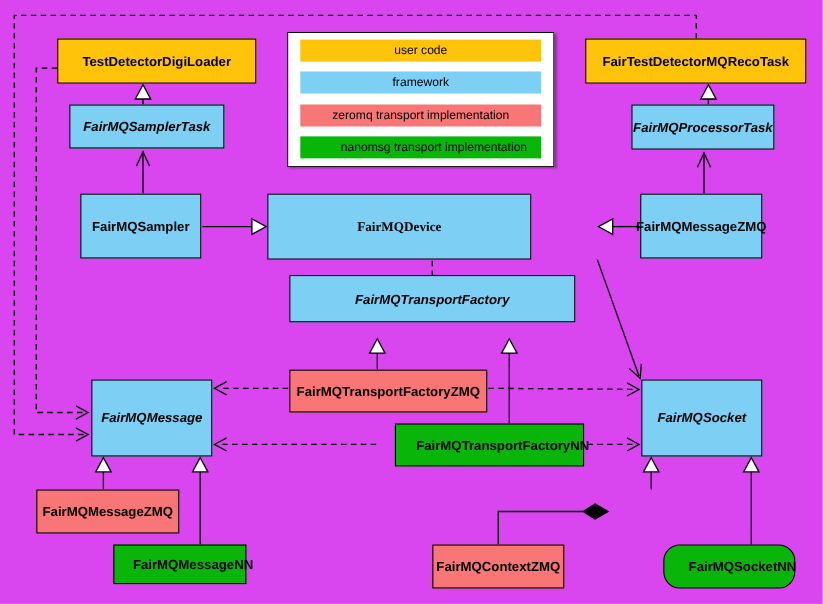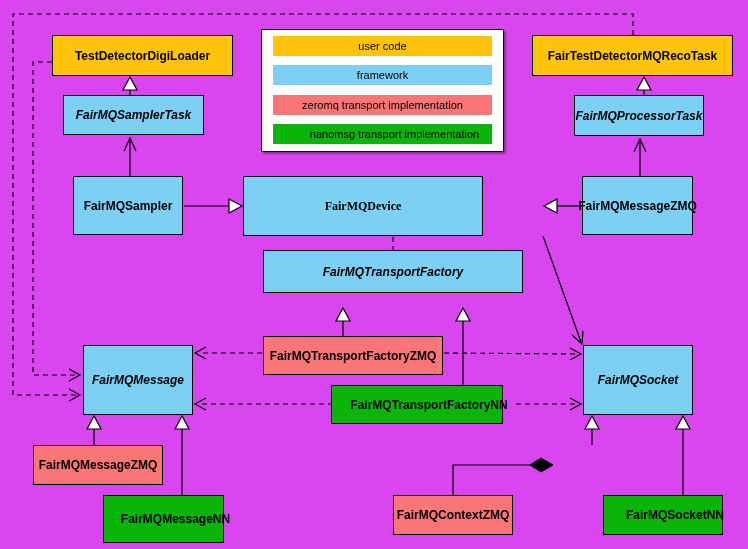--- a/index.html
+++ b/index.html
@@ -166,28 +166,28 @@
   <div class="node cat-framework" style="left:73px; top:176px; width:110px; height:59px;">FairMQSampler</div>
 
   <div class="node cat-framework" style="left:243px; top:176px; width:240px; height:60px;font-family:Liberation Serif, serif;">FairMQDevice</div>
 
   <div class="node cat-framework" style="left:582px; top:176px; width:111px; height:59px;">FairMQMessageZMQ</div>
 
   <div class="node cat-framework abstract" style="left:263px; top:250px; width:260px; height:43px;">FairMQTransportFactory</div>
 
   <div class="node cat-zeromq" style="left:263px; top:336px; width:180px; height:39px;">FairMQTransportFactoryZMQ</div>
 
-  <div class="node cat-nanomsg" style="left:331px; top:385px; width:172px; height:39px;">FairMQTransportFactoryNN</div>
+  <div class="node cat-nanomsg" style="left:359px; top:385px; width:172px; height:39px;">FairMQTransportFactoryNN</div>
 
   <div class="node cat-framework abstract" style="left:83px; top:345px; width:110px; height:70px;">FairMQMessage</div>
 
   <div class="node cat-framework abstract" style="left:583px; top:345px; width:110px; height:70px;">FairMQSocket</div>
 
   <div class="node cat-zeromq" style="left:33px; top:445px; width:130px; height:40px;">FairMQMessageZMQ</div>
 
-  <div class="node cat-nanomsg" style="left:103px; top:495px; width:121px; height:48px;">FairMQMessageNN</div>
+  <div class="node cat-nanomsg" style="left:103px; top:495px; width:121px; height:36px;">FairMQMessageNN</div>
 
   <div class="node cat-zeromq" style="left:393px; top:495px; width:120px; height:40px;">FairMQContextZMQ</div>
 
 
-  <div class="node cat-nanomsg" style="left:603px; top:495px; width:120px; height:40px;">FairMQSocketNN</div>
+  <div class="node cat-nanomsg" style="left:603px; top:495px; width:120px; height:40px;border-radius:15px;">FairMQSocketNN</div>
 
 </div>
 
 </body></html>

